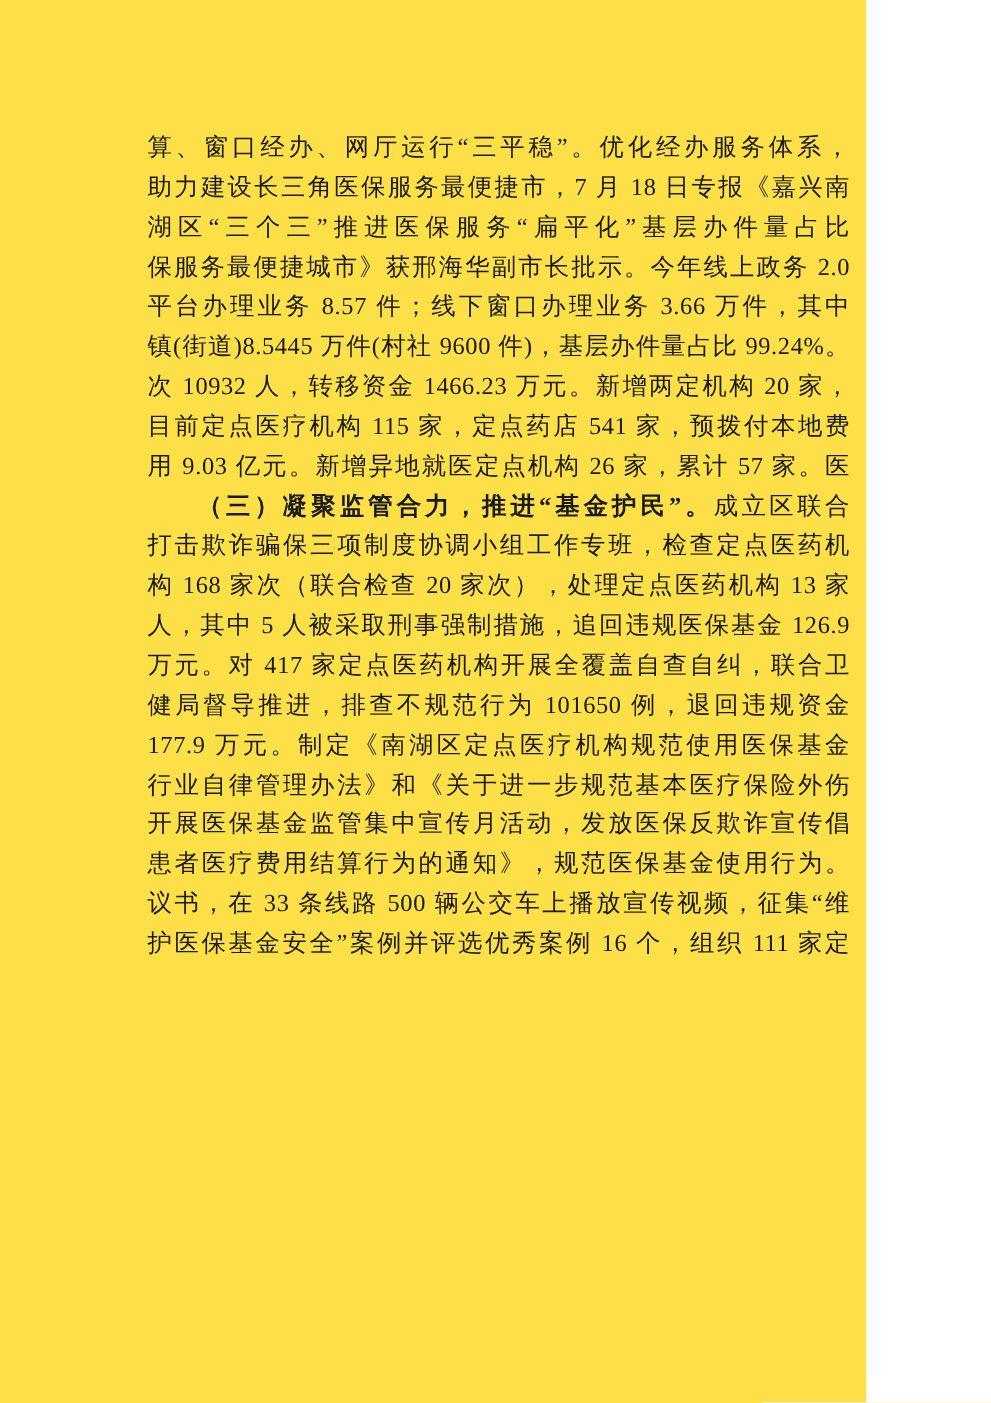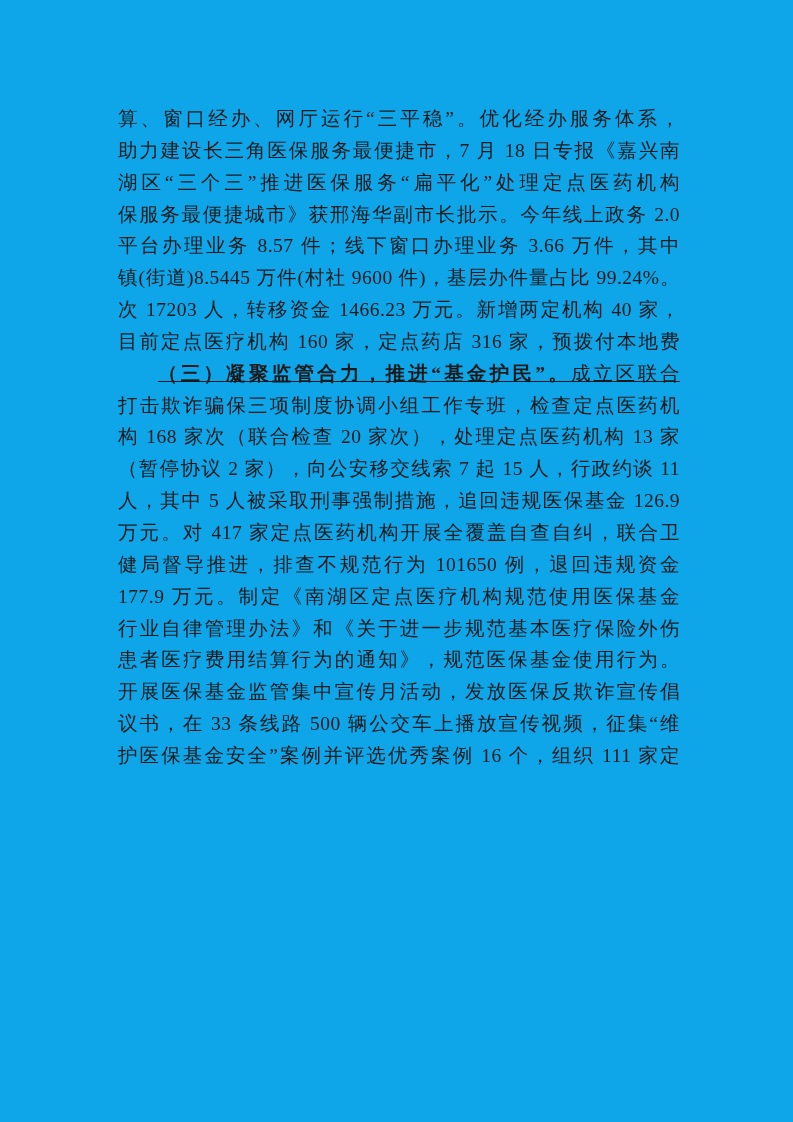--- a/index.html
+++ b/index.html
@@ -12,23 +12,23 @@
       height: 1122px;
       position: relative;
       overflow: hidden;
       font-family: "Liberation Serif", "DejaVu Serif", serif;
       color: #1a1a1a;
     }
     .page {
       position: absolute;
       left: 0;
       top: 0;
-      width: 793px;
+      width: 693px;
       height: 1122px;
-      background: #0ea5e9;
+      background: #fde047;
     }
     .body-text {
       position: absolute;
       left: 118px;
       top: 103px;
       width: 562px;
     }
     .line {
       display: block;
       height: 31.85px;
@@ -37,54 +37,53 @@
       white-space: nowrap;
       text-align: justify;
       text-align-last: justify;
       letter-spacing: 0.5px;
     }
     .line.last {
       text-align-last: left;
     }
     .line.indent {
       padding-left: 40px;
-      text-decoration: underline;
     }
     .heading {
       font-weight: bold;
       letter-spacing: 1px;
     }
   </style>
 </head>
 <body>
 
 <div class="page">
   <div class="body-text">
 
     <div>
       <span class="line">算、窗口经办、网厅运行“三平稳”。优化经办服务体系，</span>
       <span class="line">助力建设长三角医保服务最便捷市，7 月 18 日专报《嘉兴南</span>
-      <span class="line">湖区“三个三”推进医保服务“扁平化”处理定点医药机构</span>
+      <span class="line">湖区“三个三”推进医保服务“扁平化”基层办件量占比</span>
       <span class="line">保服务最便捷城市》获邢海华副市长批示。今年线上政务 2.0</span>
       <span class="line">平台办理业务 8.57 件；线下窗口办理业务 3.66 万件，其中</span>
       <span class="line">镇(街道)8.5445 万件(村社 9600 件)，基层办件量占比 99.24%。</span>
-      <span class="line">次 17203 人，转移资金 1466.23 万元。新增两定机构 40 家，</span>
-      <span class="line">目前定点医疗机构 160 家，定点药店 316 家，预拨付本地费</span>
+      <span class="line">次 10932 人，转移资金 1466.23 万元。新增两定机构 20 家，</span>
+      <span class="line">目前定点医疗机构 115 家，定点药店 541 家，预拨付本地费</span>
+      <span class="line">用 9.03 亿元。新增异地就医定点机构 26 家，累计 57 家。医</span>
     </div>
 
     <div>
       <span class="line indent"><span class="heading">（三）凝聚监管合力，推进“基金护民”。</span><span>成立区联合</span></span>
       <span class="line">打击欺诈骗保三项制度协调小组工作专班，检查定点医药机</span>
       <span class="line">构 168 家次（联合检查 20 家次），处理定点医药机构 13 家</span>
-      <span class="line">（暂停协议 2 家），向公安移交线索 7 起 15 人，行政约谈 11</span>
       <span class="line">人，其中 5 人被采取刑事强制措施，追回违规医保基金 126.9</span>
       <span class="line">万元。对 417 家定点医药机构开展全覆盖自查自纠，联合卫</span>
       <span class="line">健局督导推进，排查不规范行为 101650 例，退回违规资金</span>
       <span class="line">177.9 万元。制定《南湖区定点医疗机构规范使用医保基金</span>
       <span class="line">行业自律管理办法》和《关于进一步规范基本医疗保险外伤</span>
+      <span class="line">开展医保基金监管集中宣传月活动，发放医保反欺诈宣传倡</span>
       <span class="line">患者医疗费用结算行为的通知》，规范医保基金使用行为。</span>
-      <span class="line">开展医保基金监管集中宣传月活动，发放医保反欺诈宣传倡</span>
       <span class="line">议书，在 33 条线路 500 辆公交车上播放宣传视频，征集“维</span>
       <span class="line">护医保基金安全”案例并评选优秀案例 16 个，组织 111 家定</span>
     </div>
 
   </div>
 </div>
 
 </body></html>

